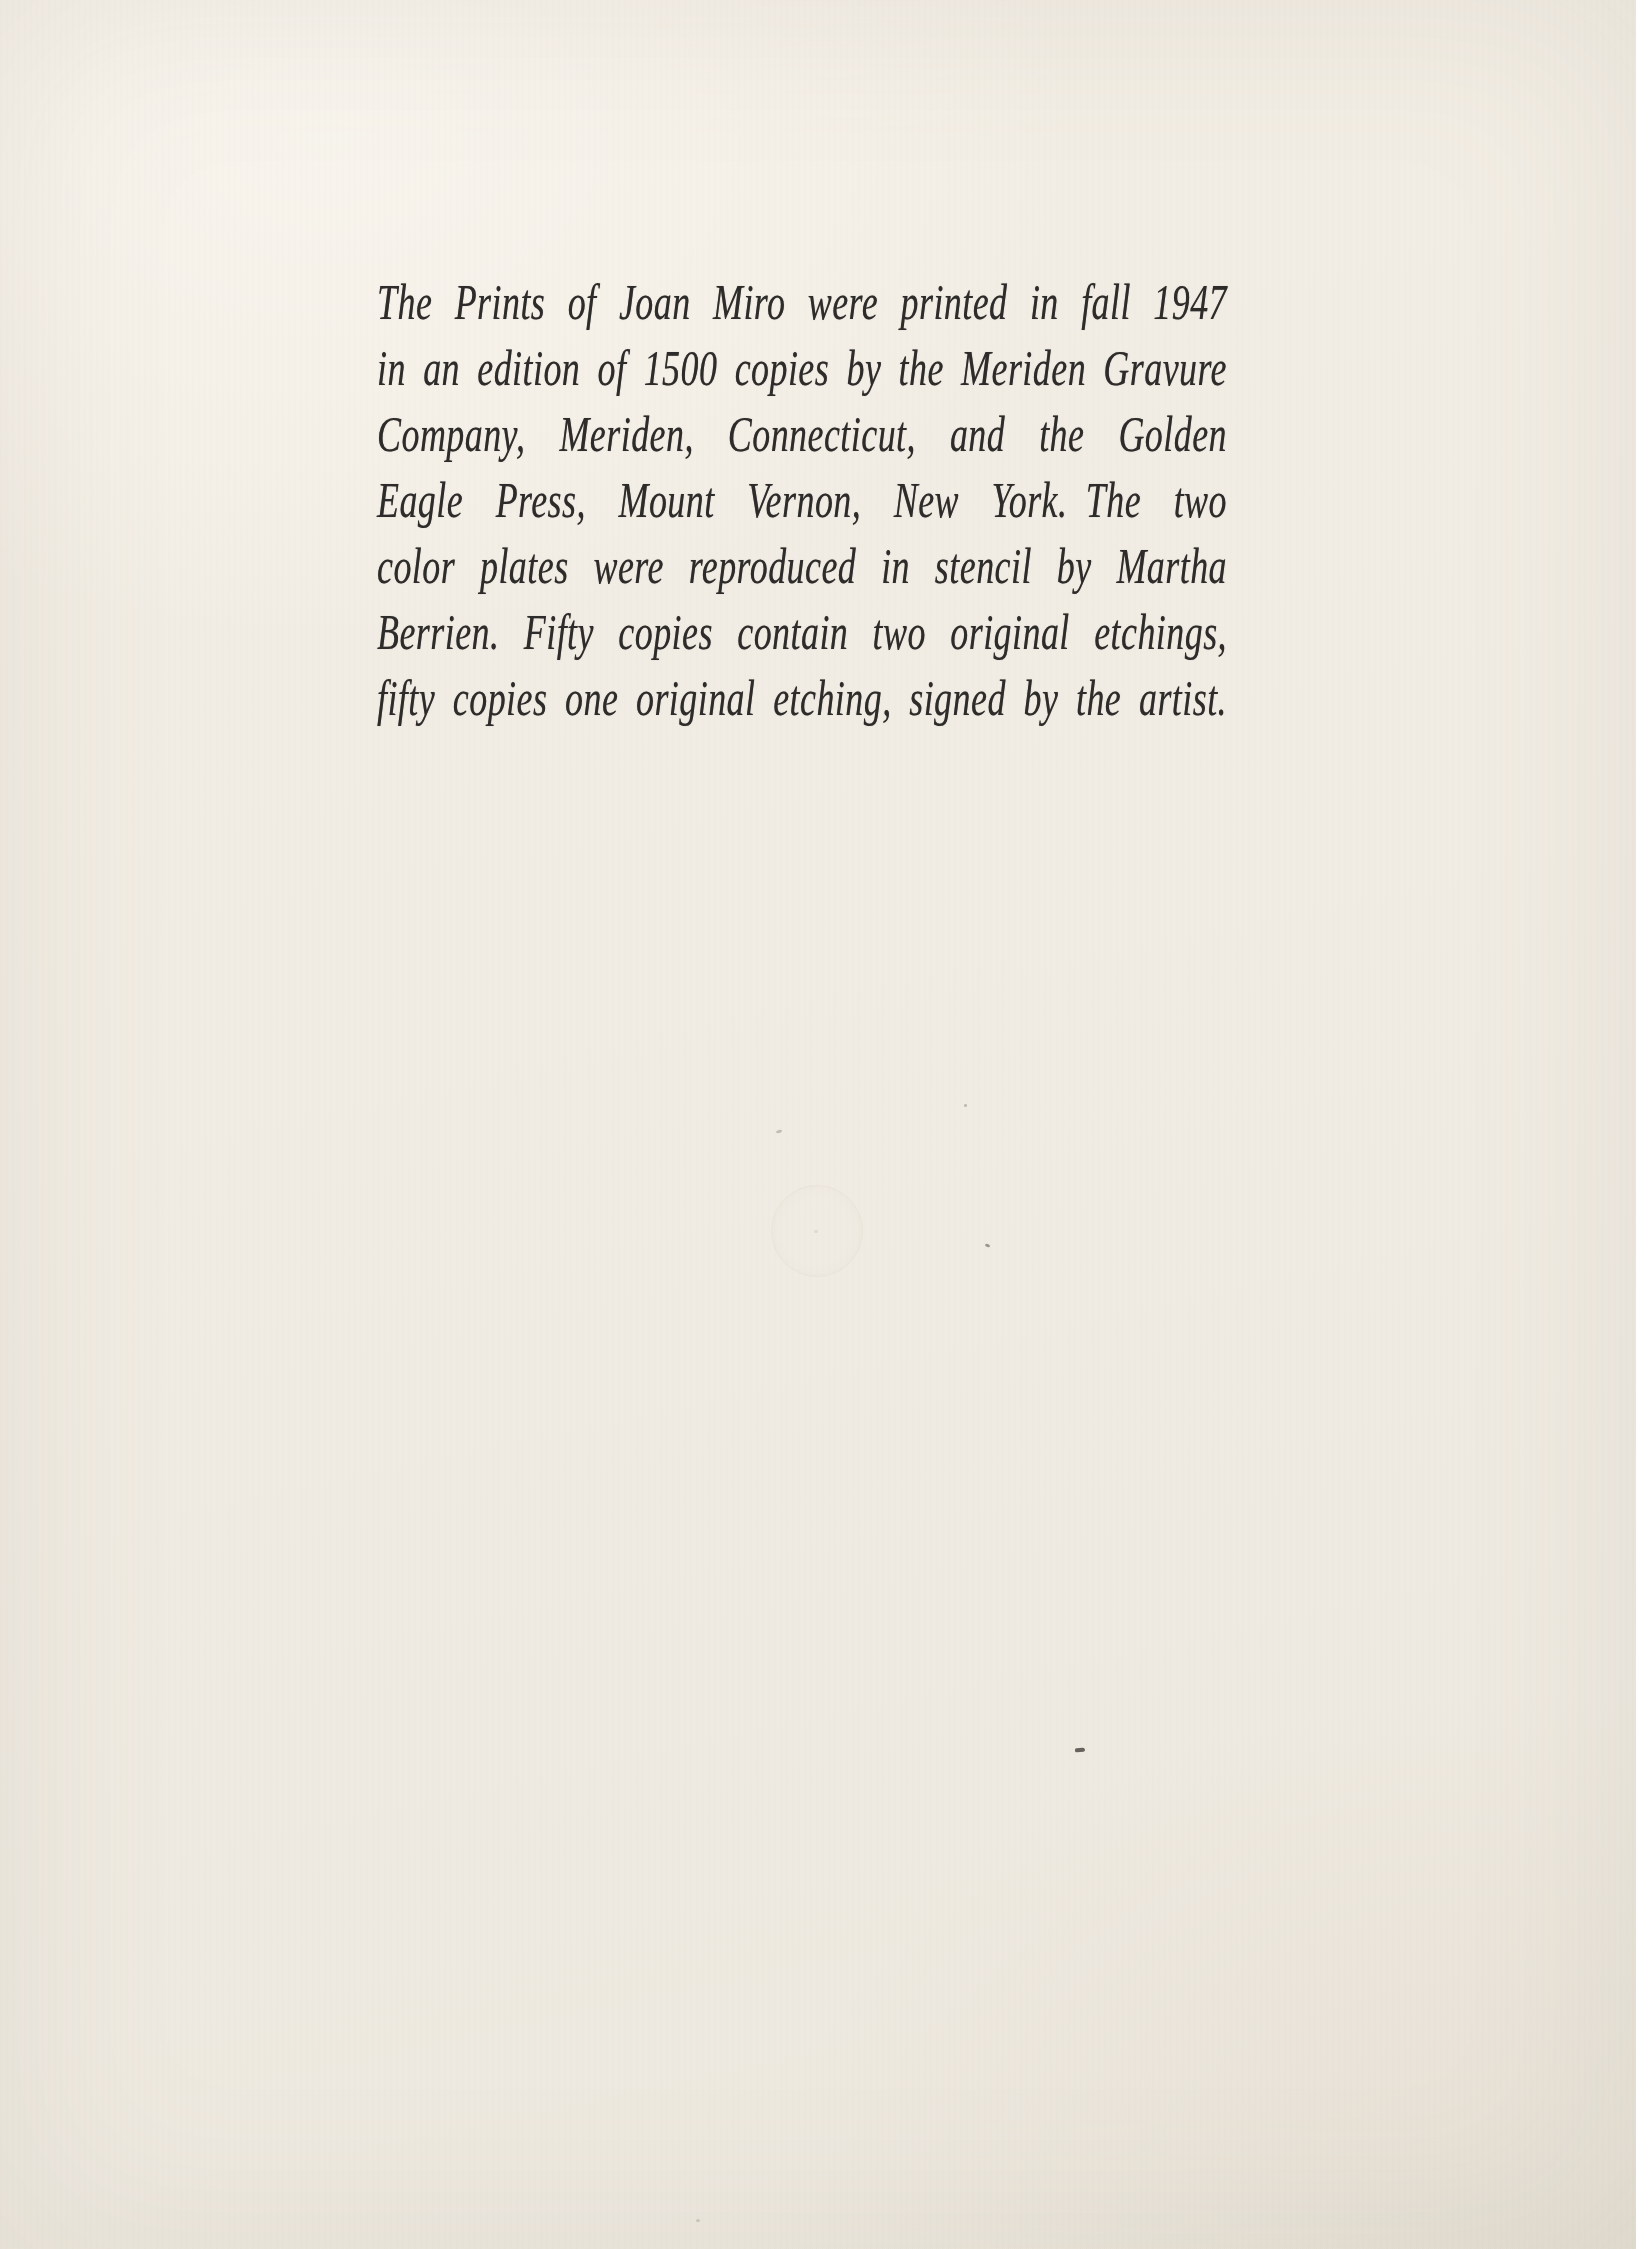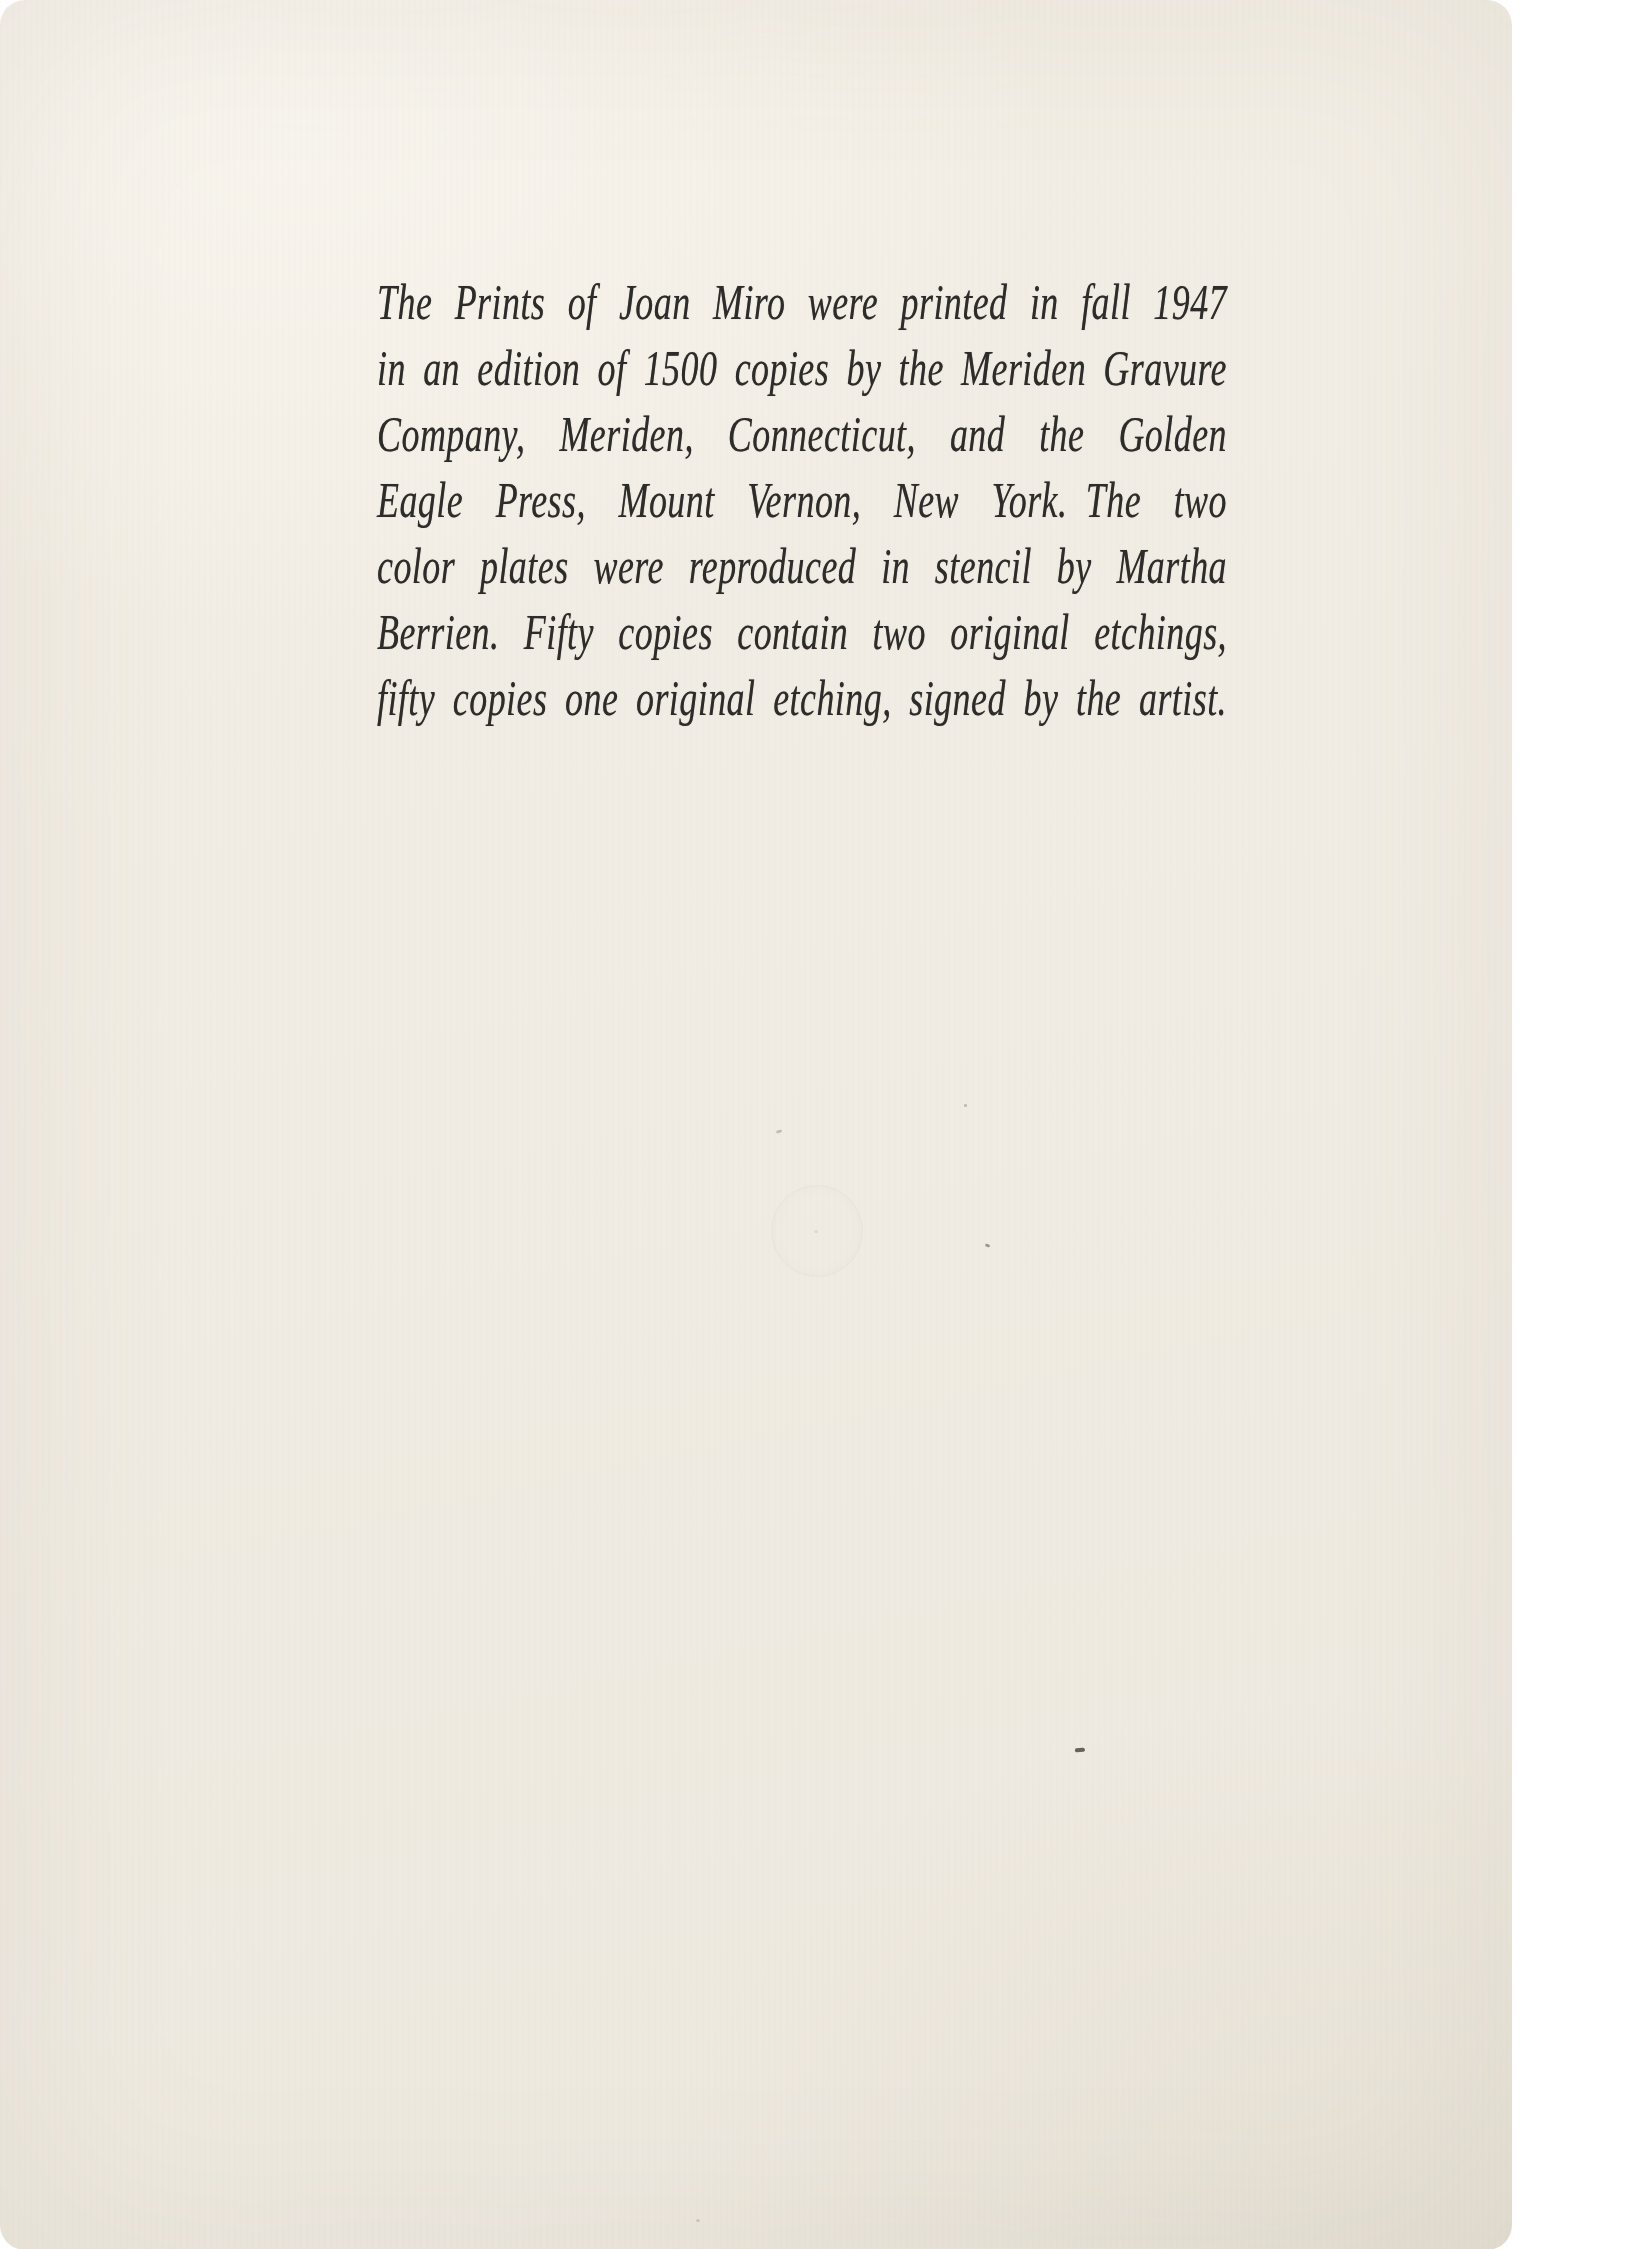--- a/index.html
+++ b/index.html
@@ -7,28 +7,27 @@
     padding: 0;
     width: 1652px;
     height: 2250px;
     overflow: hidden;
   }
 
   
   .page {
     position: absolute;
     left: 0; top: 0;
-    width: 1512px;
+    width: 1636px;
     height: 2250px;
     background:
       radial-gradient(1273px 849px at 20% 6%, rgba(255, 253, 248, 0.45), rgba(255,253,248,0) 60%),
       radial-gradient(1358px 1018px at 92% 100%, rgba(196, 186, 168, 0.18), rgba(196,186,168,0) 55%),
       linear-gradient(168deg, #f3eee5 0%, #f1ece3 48%, #ede8de 100%);
     box-shadow: inset 0 0 187px rgba(130, 119, 100, 0.10);
-    border-radius: 25px;
   }
 
   
   .grain {
     position: absolute;
     inset: 0;
     background: repeating-linear-gradient(
       90deg,
       rgba(120, 110, 95, 0.012) 0px, rgba(120, 110, 95, 0.012) 1.7px,
       rgba(255, 255, 255, 0.0) 1.7px, rgba(255, 255, 255, 0.0) 6px

